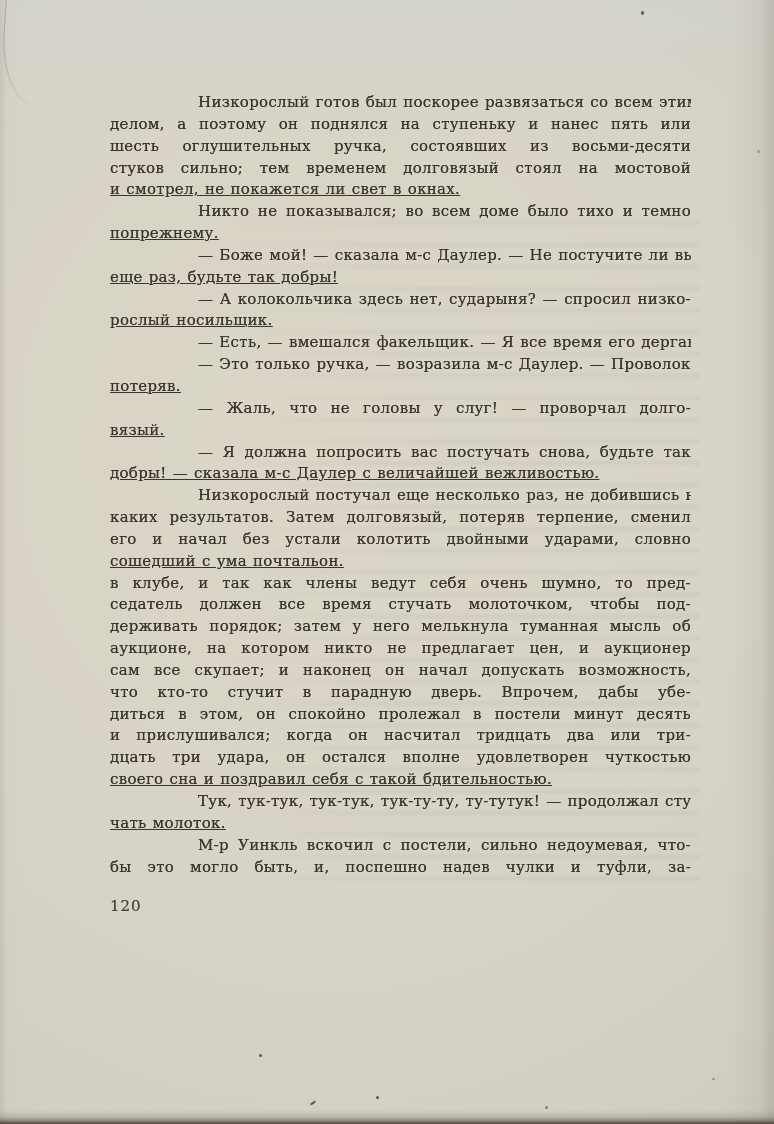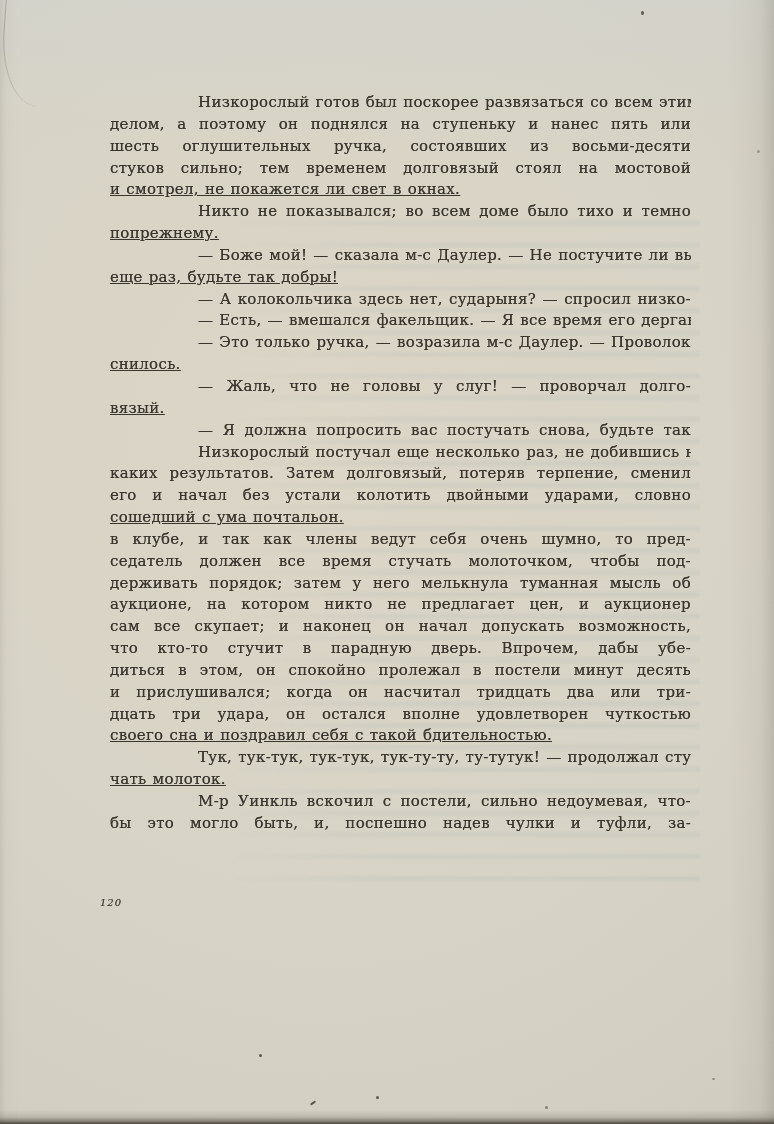--- a/index.html
+++ b/index.html
@@ -33,27 +33,26 @@
     line-height: 21.85px;
     overflow: hidden;
     text-align: justify;
     text-align-last: justify;
     white-space: nowrap;
   }
   .line.first { text-indent: 88px; }
   .line.endline { text-align-last: left; text-decoration: underline; }
   .folio {
     position: absolute;
-    left: 100px;
+    left: 110px;
     top: 897px;
-    font-size: 10px;
+    font-size: 15px;
     letter-spacing: 1px;
     color: #45413a;
     text-shadow: 0 0 0.6px rgba(45,40,32,0.6);
-    font-style: italic;
   }
   
   .ghost {
     position: absolute;
     left: 230px;
     top: 208px;
     width: 470px;
     height: 680px;
     background: repeating-linear-gradient(
       180deg,
@@ -120,34 +119,36 @@
       <div class="paragraph">
         <div class="line first">Никто не показывался; во всем доме было тихо и темно</div>
         <div class="line endline">попрежнему.</div>
       </div>
       <div class="paragraph">
         <div class="line first">— Боже мой! — сказала м-с Даулер. — Не постучите ли вы</div>
         <div class="line endline">еще раз, будьте так добры!</div>
       </div>
       <div class="paragraph">
         <div class="line first">— А колокольчика здесь нет, сударыня? — спросил низко-</div>
+        <div class="line endline">рослый носильщик.</div>
       </div>
       <div class="paragraph">
         <div class="line first">— Есть, — вмешался факельщик. — Я все время его дергаю.</div>
       </div>
       <div class="paragraph">
         <div class="line first">— Это только ручка, — возразила м-с Даулер. — Проволока</div>
-        <div class="line endline">снилось.</div>
+        <div class="line endline">потеряв.</div>
       </div>
       <div class="paragraph">
         <div class="line first">— Жаль, что не головы у слуг! — проворчал долго-</div>
         <div class="line endline">вязый.</div>
       </div>
       <div class="paragraph">
         <div class="line first">— Я должна попросить вас постучать снова, будьте так</div>
+        <div class="line endline">добры! — сказала м-с Даулер с величайшей вежливостью.</div>
       </div>
       <div class="paragraph">
         <div class="line first">Низкорослый постучал еще несколько раз, не добившись ни-</div>
         <div class="line">каких результатов. Затем долговязый, потеряв терпение, сменил</div>
         <div class="line">его и начал без устали колотить двойными ударами, словно</div>
         <div class="line endline">сошедший с ума почтальон.</div>
       </div>
       <div class="paragraph">
         <div class="line">в клубе, и так как члены ведут себя очень шумно, то пред-</div>
         <div class="line">седатель должен все время стучать молоточком, чтобы под-</div>

